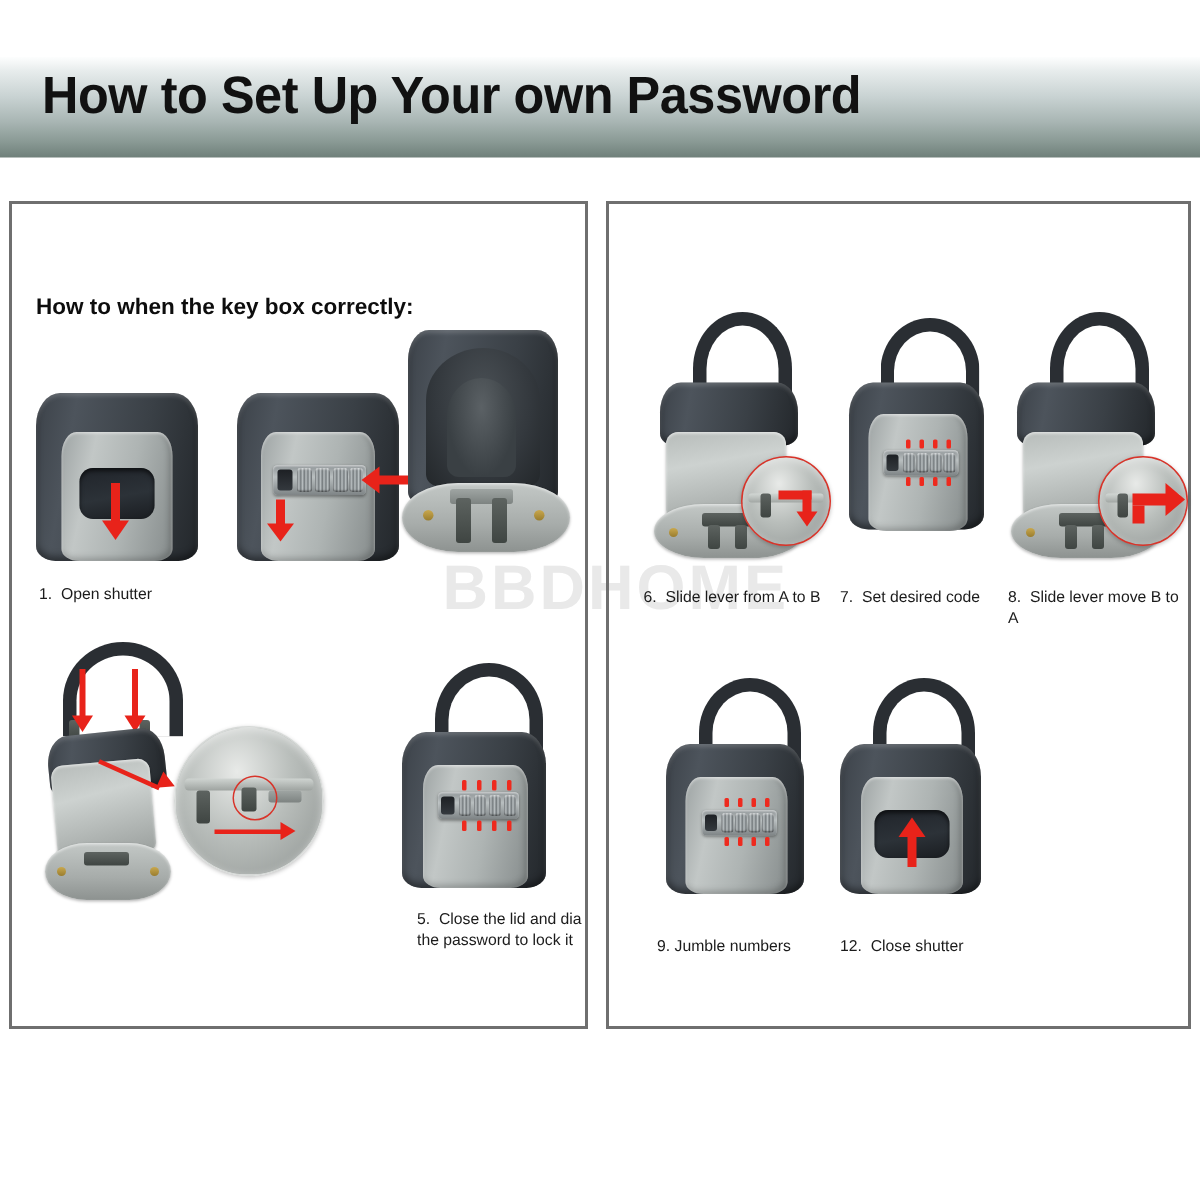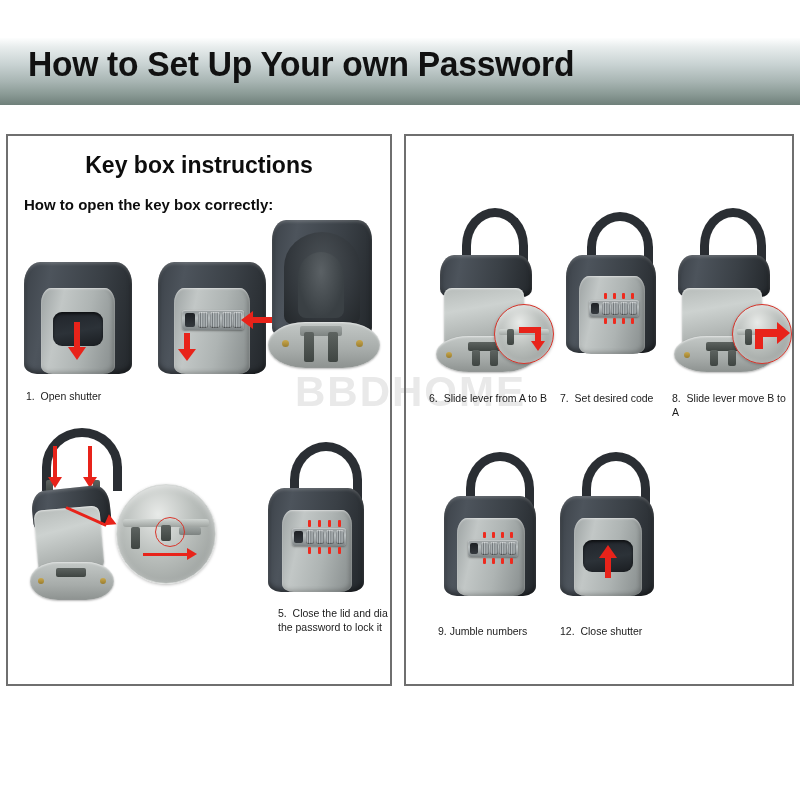--- a/index.html
+++ b/index.html
@@ -168,22 +168,21 @@
 
 <div id="page">
 
   <div class="banner"></div>
   <div class="banner-title">How to Set Up Your own Password</div>
 
   <div class="watermark">BBDHOME</div>
 
   <div class="panel" id="panel-left"></div>
 
-  <div class="panel-title" style="left:6px; width:386px; top:152px;">Key box instructions</div>
-  <div class="panel-sub" id="left-sub" style="left:24px; top:196px;">How to open the key box correctly:</div>
+  <div class="panel-sub" id="left-sub" style="left:24px; top:196px;">How to when the key box correctly:</div>
 
   <div class="fig">
     <div class="body" style="left:24px; top:262px; width:108px; height:112px;"></div>
     <div class="face" style="left:41px; top:288px; width:74px; height:86px;"></div>
     <div class="shutter" style="left:53px; top:312px; width:50px; height:34px;"></div>
     <div class="arrow">
       <div class="stem" style="left:74px; top:322px; width:6px; height:28px;"></div>
       <div class="head" style="left:68px; top:347px;
            border-left:9px solid transparent; border-right:9px solid transparent;
            border-top:13px solid #e8231a;"></div>

